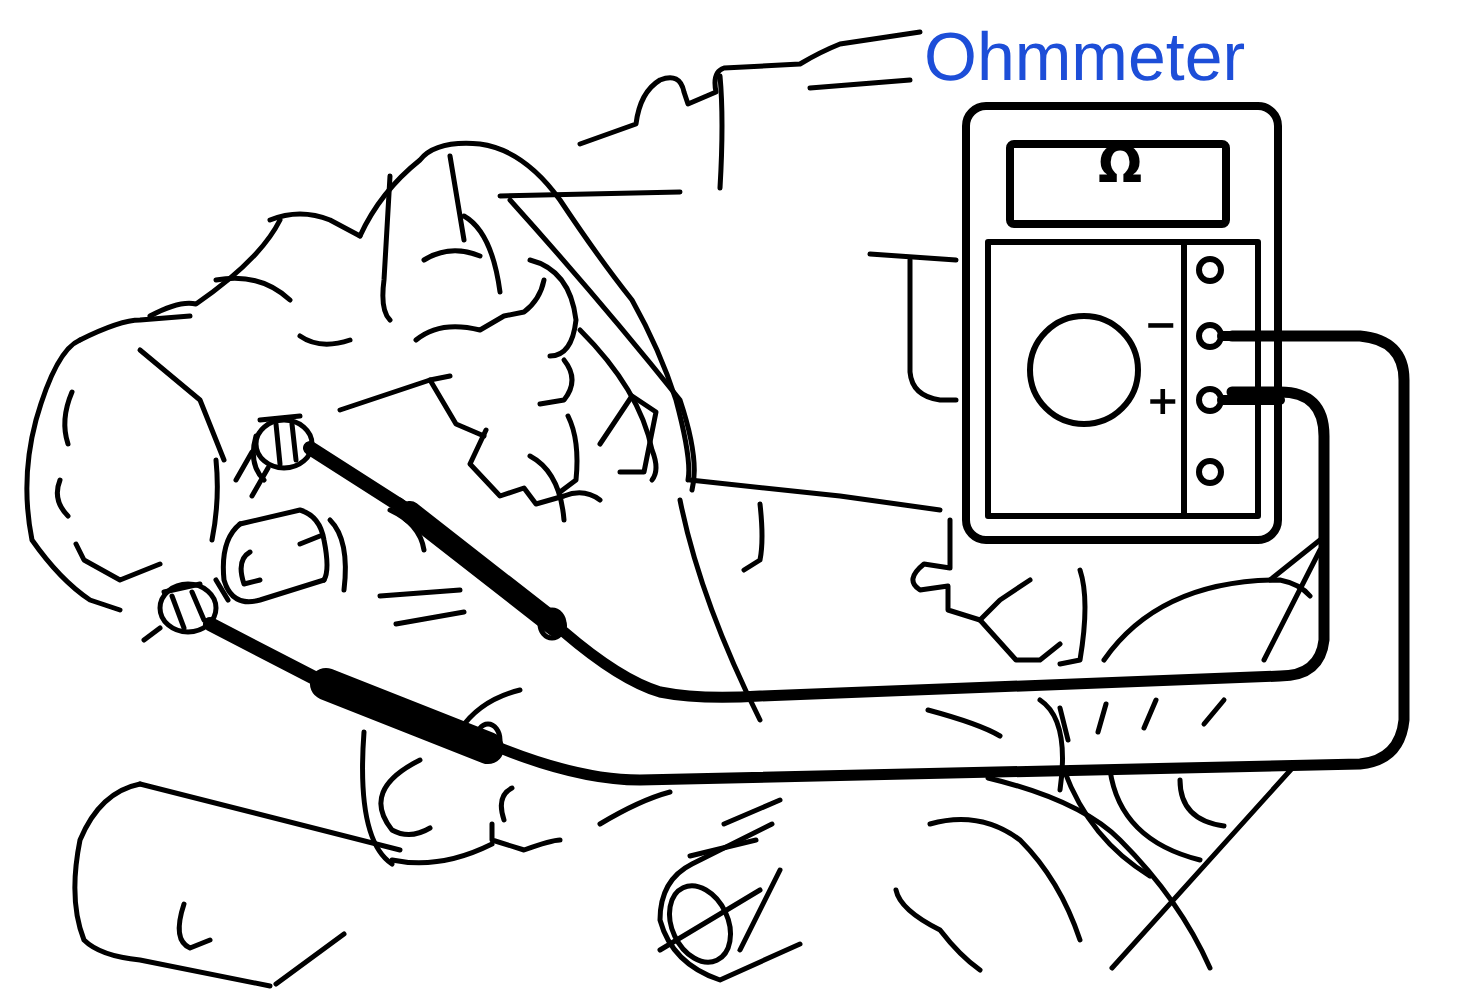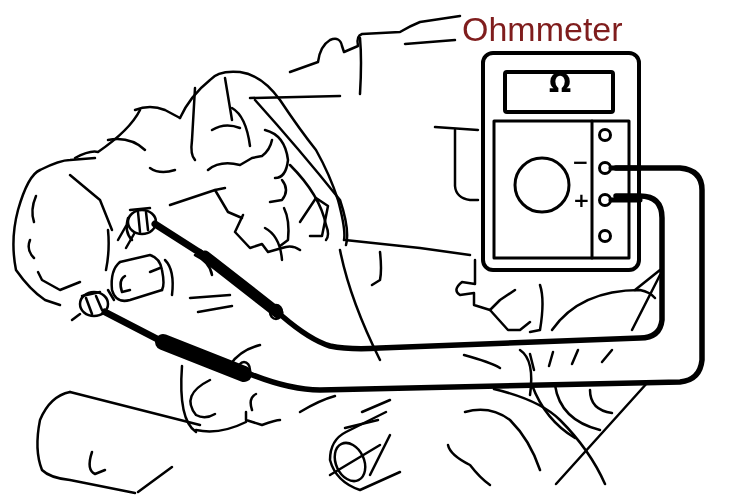--- a/index.html
+++ b/index.html
@@ -3,21 +3,21 @@
   <meta charset="utf-8">
   <style>
     html, body { margin: 0; padding: 0; background: #ffffff; }
     body { width: 736px; height: 503px; overflow: hidden; position: relative; }
     #canvas { position: absolute; left: 0; top: 0; width: 736px; height: 503px; }
     .label-ohm {
       position: absolute;
       left: 462px; top: 12px;
       font-family: "Liberation Sans", sans-serif;
       font-size: 34px;
-      color: #7f1d1d;
+      color: #1d4ed8;
       letter-spacing: 0px;
       line-height: 1;
     }
     .omega {
       position: absolute;
       left: 540px; top: 70px;
       width: 40px; text-align: center;
       font-family: "DejaVu Sans", sans-serif;
       font-size: 26px; font-weight: bold; color: #000; line-height: 1;
     }

